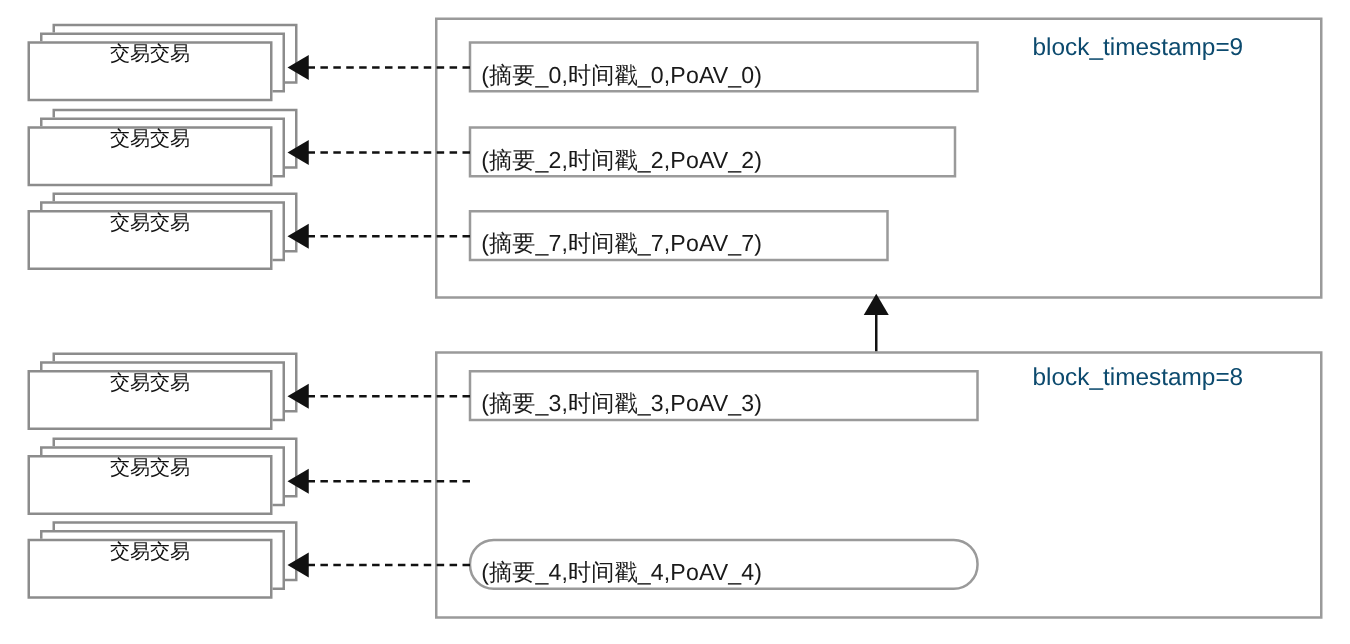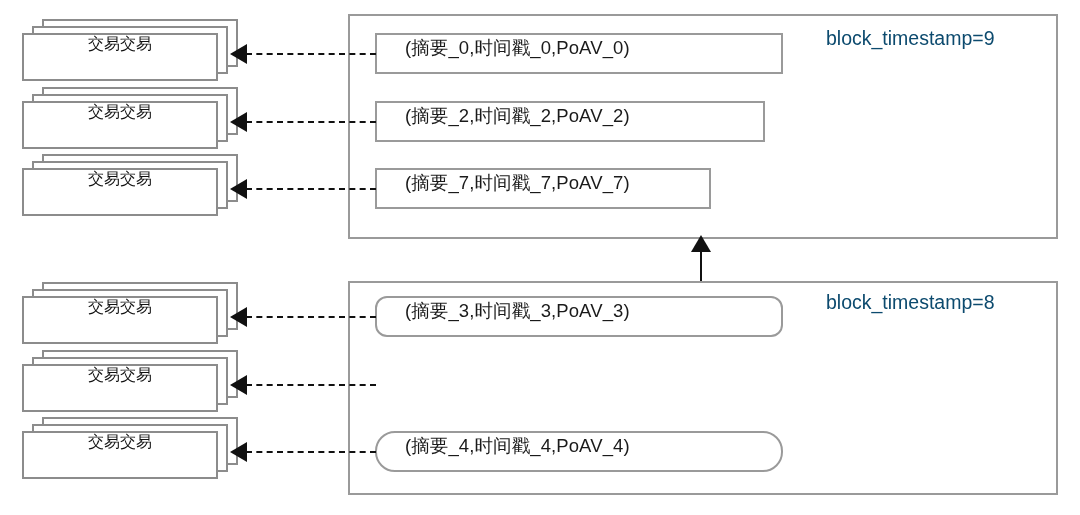--- a/index.html
+++ b/index.html
@@ -26,22 +26,22 @@
     background: #ffffff;
   }
 
   
   .record-box {
     position: absolute;
     box-sizing: border-box;
     border: 2px solid #9a9a9a;
     background: #ffffff;
     display: flex;
-    align-items: flex-start;
-    padding-left: 28px;
+    align-items: flex-end;
+    padding-left: 8px;
   }
   .record-text {
     font-size: 18.5px;
     color: #1a1a1a;
     white-space: nowrap;
     letter-spacing: 0.1px;
   }
 
   
   .timestamp-label {
@@ -135,21 +135,21 @@
   </div>
 
   <div class="record-box" style="left:375px; top:168px; width:336px; height:41px;">
     <span class="record-text">(摘要_7,时间戳_7,PoAV_7)</span>
   </div>
 
   <div class="block" style="left:348px; top:281px; width:710px; height:214px;"></div>
 
   <div class="timestamp-label" style="left:826px; top:291px;">block_timestamp=8</div>
 
-  <div class="record-box" style="left:375px; top:296px; width:408px; height:41px;border-radius:12px;">
+  <div class="record-box" style="left:375px; top:296px; width:408px; height:41px;">
     <span class="record-text">(摘要_3,时间戳_3,PoAV_3)</span>
   </div>
 
 
   <div class="record-box" style="left:375px; top:431px; width:408px; height:41px;border-radius:20px;">
     <span class="record-text">(摘要_4,时间戳_4,PoAV_4)</span>
   </div>
 
   <div class="chain-arrow-shaft" style="left:700px; top:248px; height:33px;"></div>
   <div class="chain-arrow-head" style="left:691px; top:235px;"></div>

